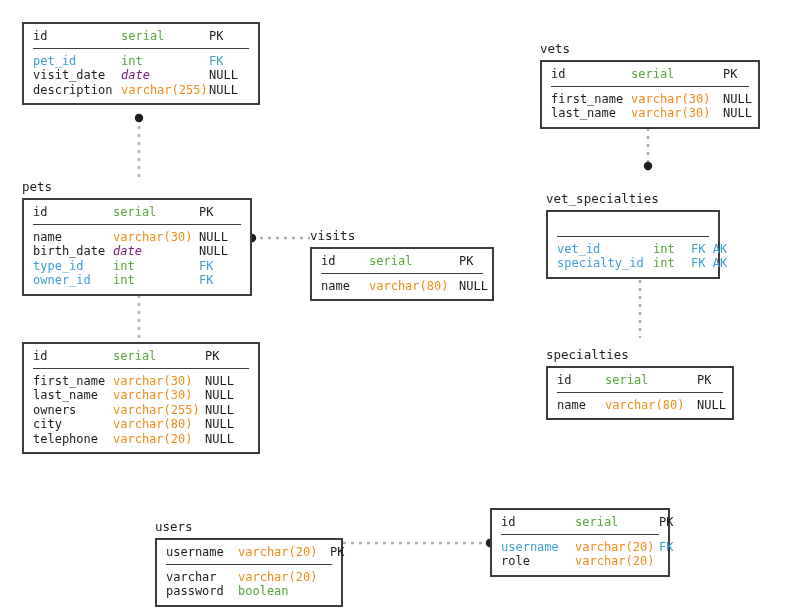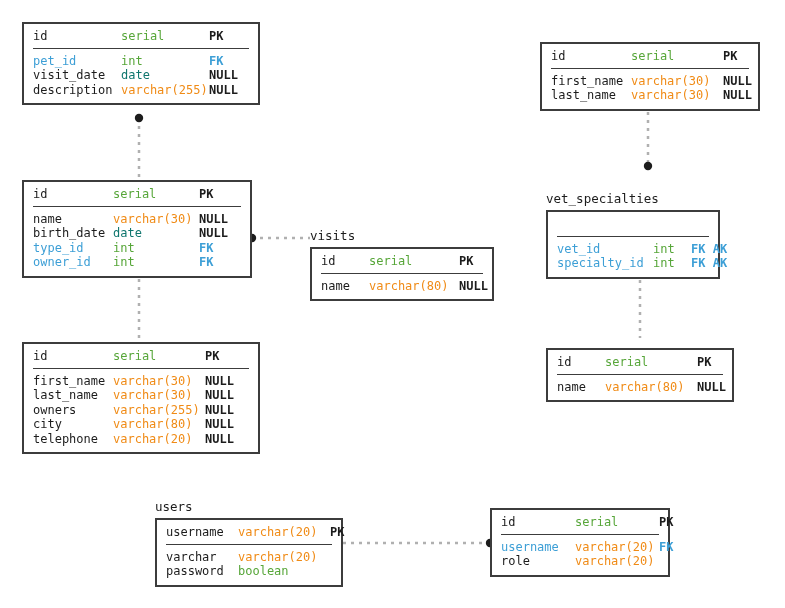--- a/index.html
+++ b/index.html
@@ -58,27 +58,27 @@
   .row.pk-row {
     padding-bottom: 4px;
   }
   .divider {
     border-top: 1px solid #3c3c3c;
     margin: 0 0 5px 0;
     height: 0;
   }
   .c-name  { color: #1c1c1c; }
   .c-type  { color: #1c1c1c; }
-  .c-flag  { color: #1c1c1c; font-weight: bold; }
+  .c-flag  { color: #1c1c1c; }
   .fk .c-name { color: #3d9fd6; }
   .t-serial  { color: #57a639; }
   .t-int     { color: #57a639; }
   .t-boolean { color: #57a639; }
   .t-varchar { color: #f08b16; }
-  .t-date    { color: #0f766e; }
+  .t-date    { color: #701a75; font-style: italic; }
   .f-PK   { color: #1c1c1c; }
   .f-NULL { color: #1c1c1c; }
   .f-FK   { color: #3d9fd6; }
 </style>
 </head>
 <body>
 
 <div id="canvas">
   <svg id="edges" viewBox="0 0 785 608" width="785" height="608">
       <g>
@@ -109,20 +109,21 @@
 <div class="entity" style="left: 22px; top: 22px; width: 238px;">
       <div class="entity-box" style="width: 238px;">
         <div class="row pk-row"><span class="c-name" style="display: inline-block; min-width: 88px;">id</span><span class="c-type t-serial" style="display: inline-block; min-width: 88px;">serial</span><span class="c-flag f-PK" style="display: inline-block; min-width: 40px;">PK</span></div>
         <div class="divider"></div>
         <div class="row fk"><span class="c-name" style="display: inline-block; min-width: 88px;">pet_id</span><span class="c-type t-int" style="display: inline-block; min-width: 88px;">int</span><span class="c-flag f-FK" style="display: inline-block; min-width: 40px;">FK</span></div>
         <div class="row"><span class="c-name" style="display: inline-block; min-width: 88px;">visit_date</span><span class="c-type t-date" style="display: inline-block; min-width: 88px;">date</span><span class="c-flag f-NULL" style="display: inline-block; min-width: 40px;">NULL</span></div>
         <div class="row"><span class="c-name" style="display: inline-block; min-width: 88px;">description</span><span class="c-type t-varchar" style="display: inline-block; min-width: 88px;">varchar(255)</span><span class="c-flag f-NULL" style="display: inline-block; min-width: 40px;">NULL</span></div>
       </div>
     </div>
     <div class="entity" style="left: 22px; top: 180px; width: 230px;">
+      <div class="entity-title">pets</div>
       <div class="entity-box" style="width: 230px;">
         <div class="row pk-row"><span class="c-name" style="display: inline-block; min-width: 80px;">id</span><span class="c-type t-serial" style="display: inline-block; min-width: 86px;">serial</span><span class="c-flag f-PK" style="display: inline-block; min-width: 40px;">PK</span></div>
         <div class="divider"></div>
         <div class="row"><span class="c-name" style="display: inline-block; min-width: 80px;">name</span><span class="c-type t-varchar" style="display: inline-block; min-width: 86px;">varchar(30)</span><span class="c-flag f-NULL" style="display: inline-block; min-width: 40px;">NULL</span></div>
         <div class="row"><span class="c-name" style="display: inline-block; min-width: 80px;">birth_date</span><span class="c-type t-date" style="display: inline-block; min-width: 86px;">date</span><span class="c-flag f-NULL" style="display: inline-block; min-width: 40px;">NULL</span></div>
         <div class="row fk"><span class="c-name" style="display: inline-block; min-width: 80px;">type_id</span><span class="c-type t-int" style="display: inline-block; min-width: 86px;">int</span><span class="c-flag f-FK" style="display: inline-block; min-width: 40px;">FK</span></div>
         <div class="row fk"><span class="c-name" style="display: inline-block; min-width: 80px;">owner_id</span><span class="c-type t-int" style="display: inline-block; min-width: 86px;">int</span><span class="c-flag f-FK" style="display: inline-block; min-width: 40px;">FK</span></div>
       </div>
     </div>
     <div class="entity" style="left: 22px; top: 342px; width: 238px;">
@@ -138,44 +139,46 @@
     </div>
     <div class="entity" style="left: 310px; top: 229px; width: 184px;">
       <div class="entity-title">visits</div>
       <div class="entity-box" style="width: 184px;">
         <div class="row pk-row"><span class="c-name" style="display: inline-block; min-width: 48px;">id</span><span class="c-type t-serial" style="display: inline-block; min-width: 90px;">serial</span><span class="c-flag f-PK" style="display: inline-block; min-width: 40px;">PK</span></div>
         <div class="divider"></div>
         <div class="row"><span class="c-name" style="display: inline-block; min-width: 48px;">name</span><span class="c-type t-varchar" style="display: inline-block; min-width: 90px;">varchar(80)</span><span class="c-flag f-NULL" style="display: inline-block; min-width: 40px;">NULL</span></div>
       </div>
     </div>
     <div class="entity" style="left: 540px; top: 42px; width: 220px;">
+      <div class="entity-title">vets</div>
       <div class="entity-box" style="width: 220px;">
         <div class="row pk-row"><span class="c-name" style="display: inline-block; min-width: 80px;">id</span><span class="c-type t-serial" style="display: inline-block; min-width: 92px;">serial</span><span class="c-flag f-PK" style="display: inline-block; min-width: 40px;">PK</span></div>
         <div class="divider"></div>
         <div class="row"><span class="c-name" style="display: inline-block; min-width: 80px;">first_name</span><span class="c-type t-varchar" style="display: inline-block; min-width: 92px;">varchar(30)</span><span class="c-flag f-NULL" style="display: inline-block; min-width: 40px;">NULL</span></div>
         <div class="row"><span class="c-name" style="display: inline-block; min-width: 80px;">last_name</span><span class="c-type t-varchar" style="display: inline-block; min-width: 92px;">varchar(30)</span><span class="c-flag f-NULL" style="display: inline-block; min-width: 40px;">NULL</span></div>
       </div>
     </div>
     <div class="entity" style="left: 546px; top: 192px; width: 174px;">
       <div class="entity-title">vet_specialties</div>
       <div class="entity-box" style="width: 174px;">
         <div class="row pk-row"><span class="c-name" style="display: inline-block; min-width: 96px;"></span><span class="c-type t-none" style="display: inline-block; min-width: 38px;"></span><span class="c-flag f-none" style="display: inline-block; min-width: 40px;"></span></div>
         <div class="divider"></div>
         <div class="row fk"><span class="c-name" style="display: inline-block; min-width: 96px;">vet_id</span><span class="c-type t-int" style="display: inline-block; min-width: 38px;">int</span><span class="c-flag f-FK" style="display: inline-block; min-width: 40px;">FK AK</span></div>
         <div class="row fk"><span class="c-name" style="display: inline-block; min-width: 96px;">specialty_id</span><span class="c-type t-int" style="display: inline-block; min-width: 38px;">int</span><span class="c-flag f-FK" style="display: inline-block; min-width: 40px;">FK AK</span></div>
       </div>
     </div>
     <div class="entity" style="left: 546px; top: 348px; width: 188px;">
+      <div class="entity-title">specialties</div>
       <div class="entity-box" style="width: 188px;">
         <div class="row pk-row"><span class="c-name" style="display: inline-block; min-width: 48px;">id</span><span class="c-type t-serial" style="display: inline-block; min-width: 92px;">serial</span><span class="c-flag f-PK" style="display: inline-block; min-width: 40px;">PK</span></div>
         <div class="divider"></div>
         <div class="row"><span class="c-name" style="display: inline-block; min-width: 48px;">name</span><span class="c-type t-varchar" style="display: inline-block; min-width: 92px;">varchar(80)</span><span class="c-flag f-NULL" style="display: inline-block; min-width: 40px;">NULL</span></div>
       </div>
     </div>
-    <div class="entity" style="left: 155px; top: 500px; width: 188px;">
+    <div class="entity" style="left: 155px; top: 520px; width: 188px;">
       <div class="entity-title">users</div>
       <div class="entity-box" style="width: 188px;">
         <div class="row pk-row"><span class="c-name" style="display: inline-block; min-width: 72px;">username</span><span class="c-type t-varchar" style="display: inline-block; min-width: 92px;">varchar(20)</span><span class="c-flag f-PK" style="display: inline-block; min-width: 30px;">PK</span></div>
         <div class="divider"></div>
         <div class="row"><span class="c-name" style="display: inline-block; min-width: 72px;">varchar</span><span class="c-type t-varchar" style="display: inline-block; min-width: 92px;">varchar(20)</span><span class="c-flag f-none" style="display: inline-block; min-width: 30px;"></span></div>
         <div class="row"><span class="c-name" style="display: inline-block; min-width: 72px;">password</span><span class="c-type t-boolean" style="display: inline-block; min-width: 92px;">boolean</span><span class="c-flag f-none" style="display: inline-block; min-width: 30px;"></span></div>
       </div>
     </div>
     <div class="entity" style="left: 490px; top: 508px; width: 180px;">
       <div class="entity-box" style="width: 180px;">

